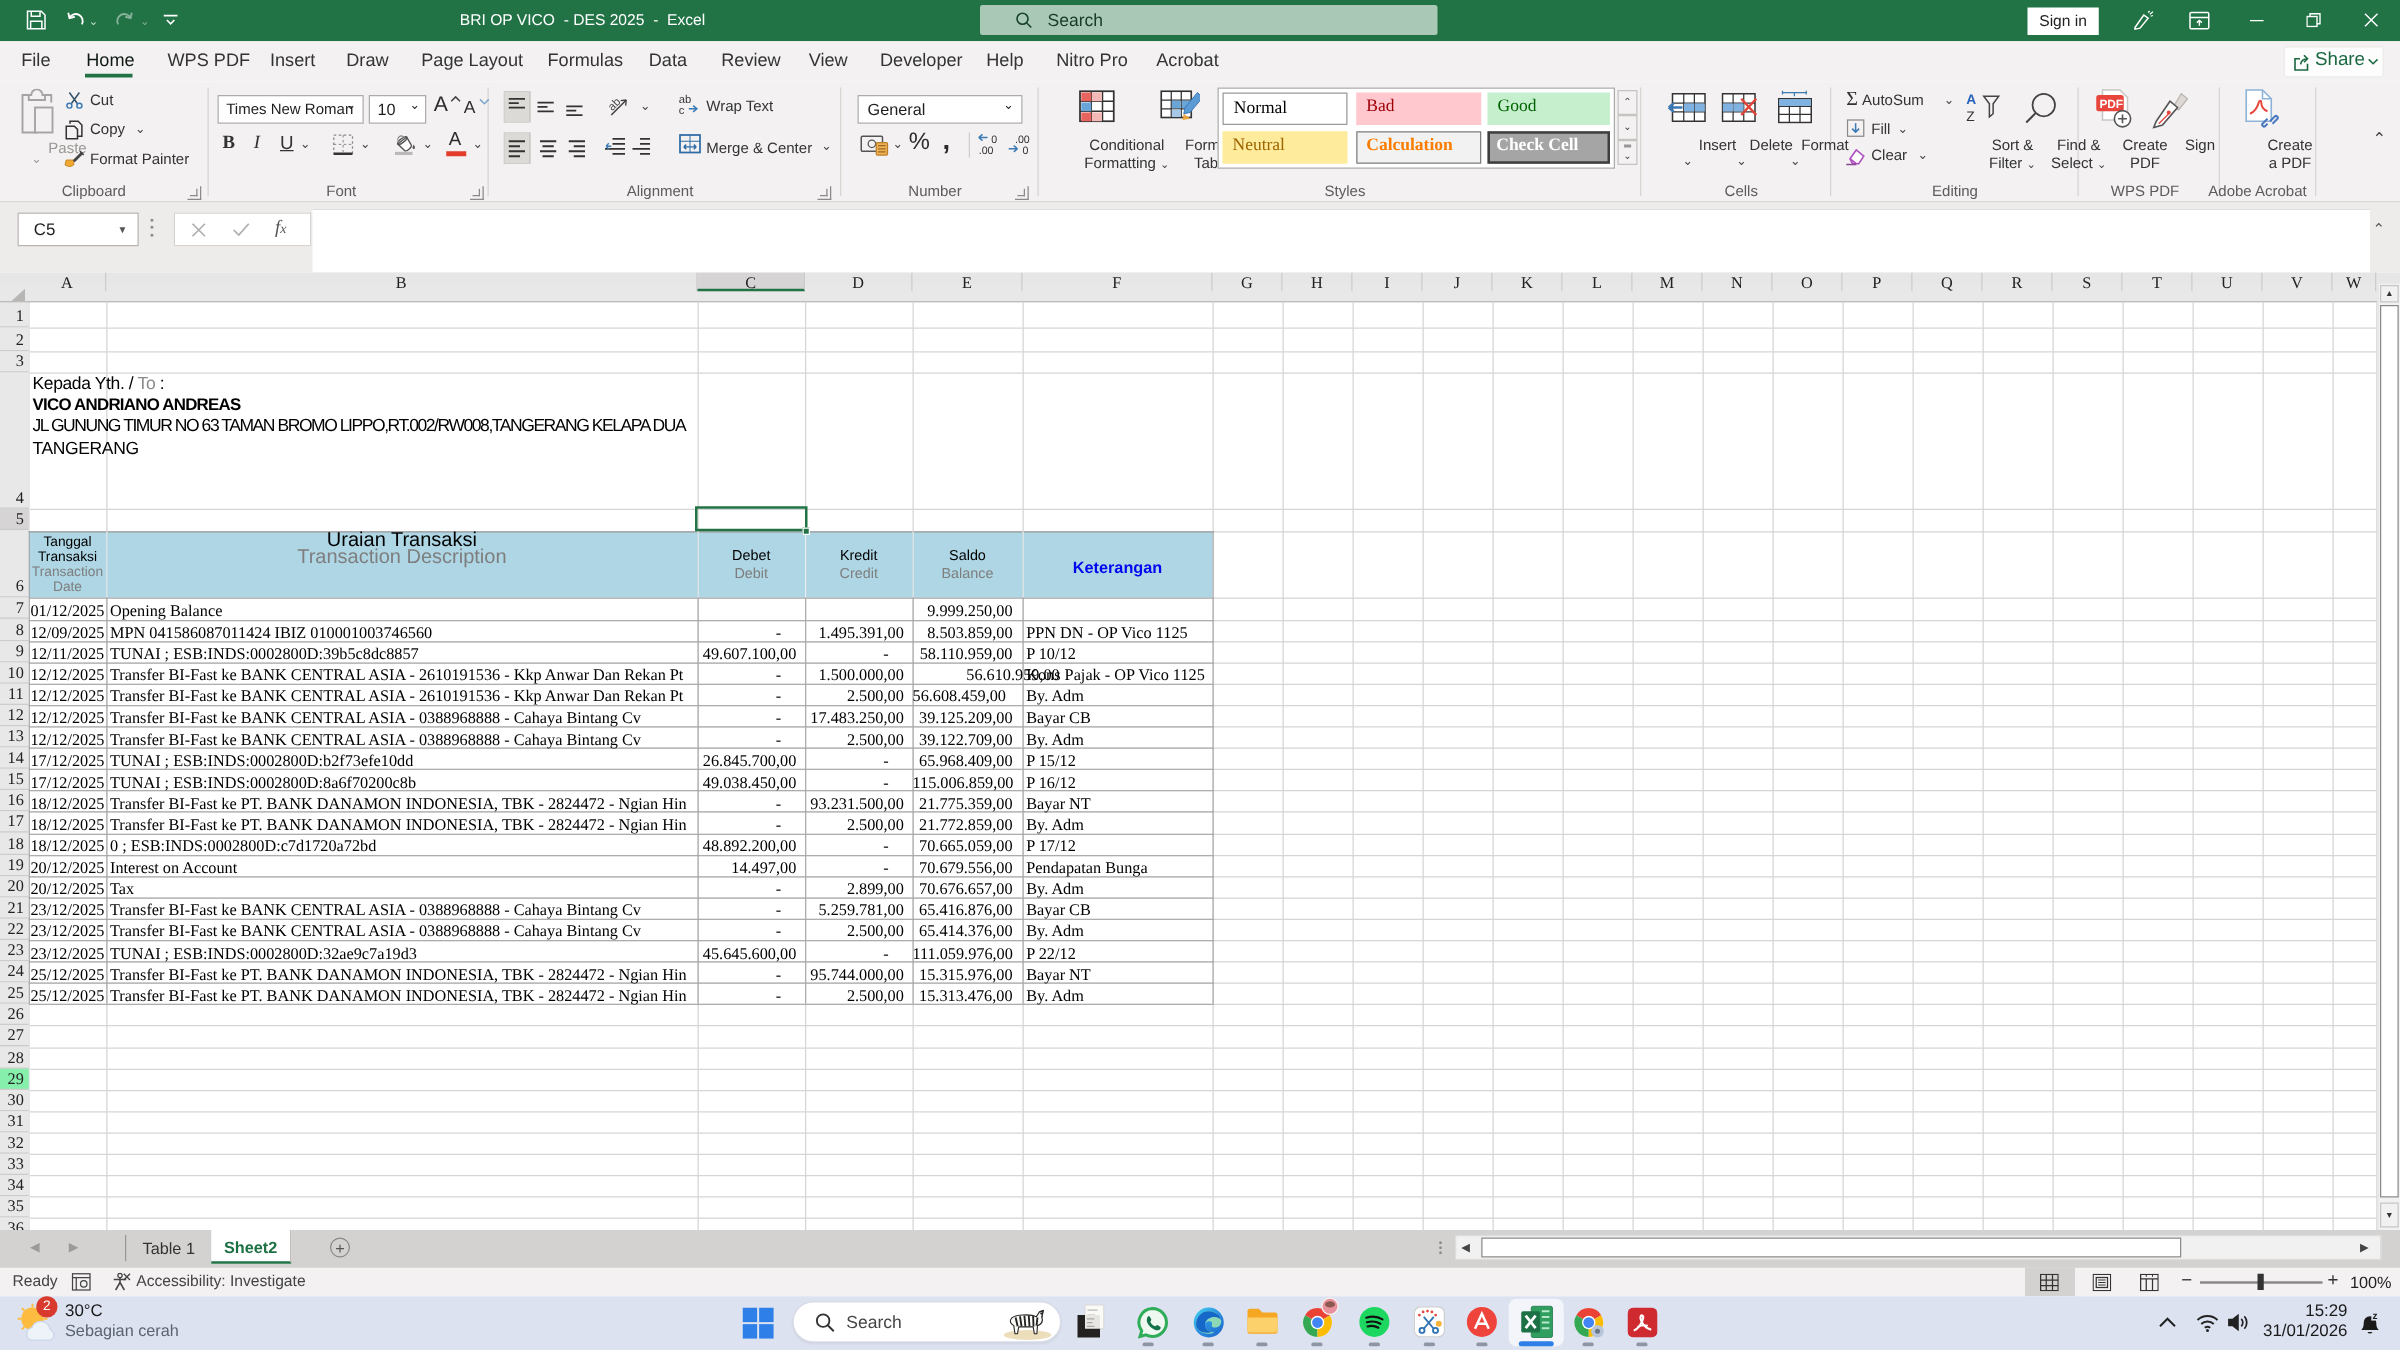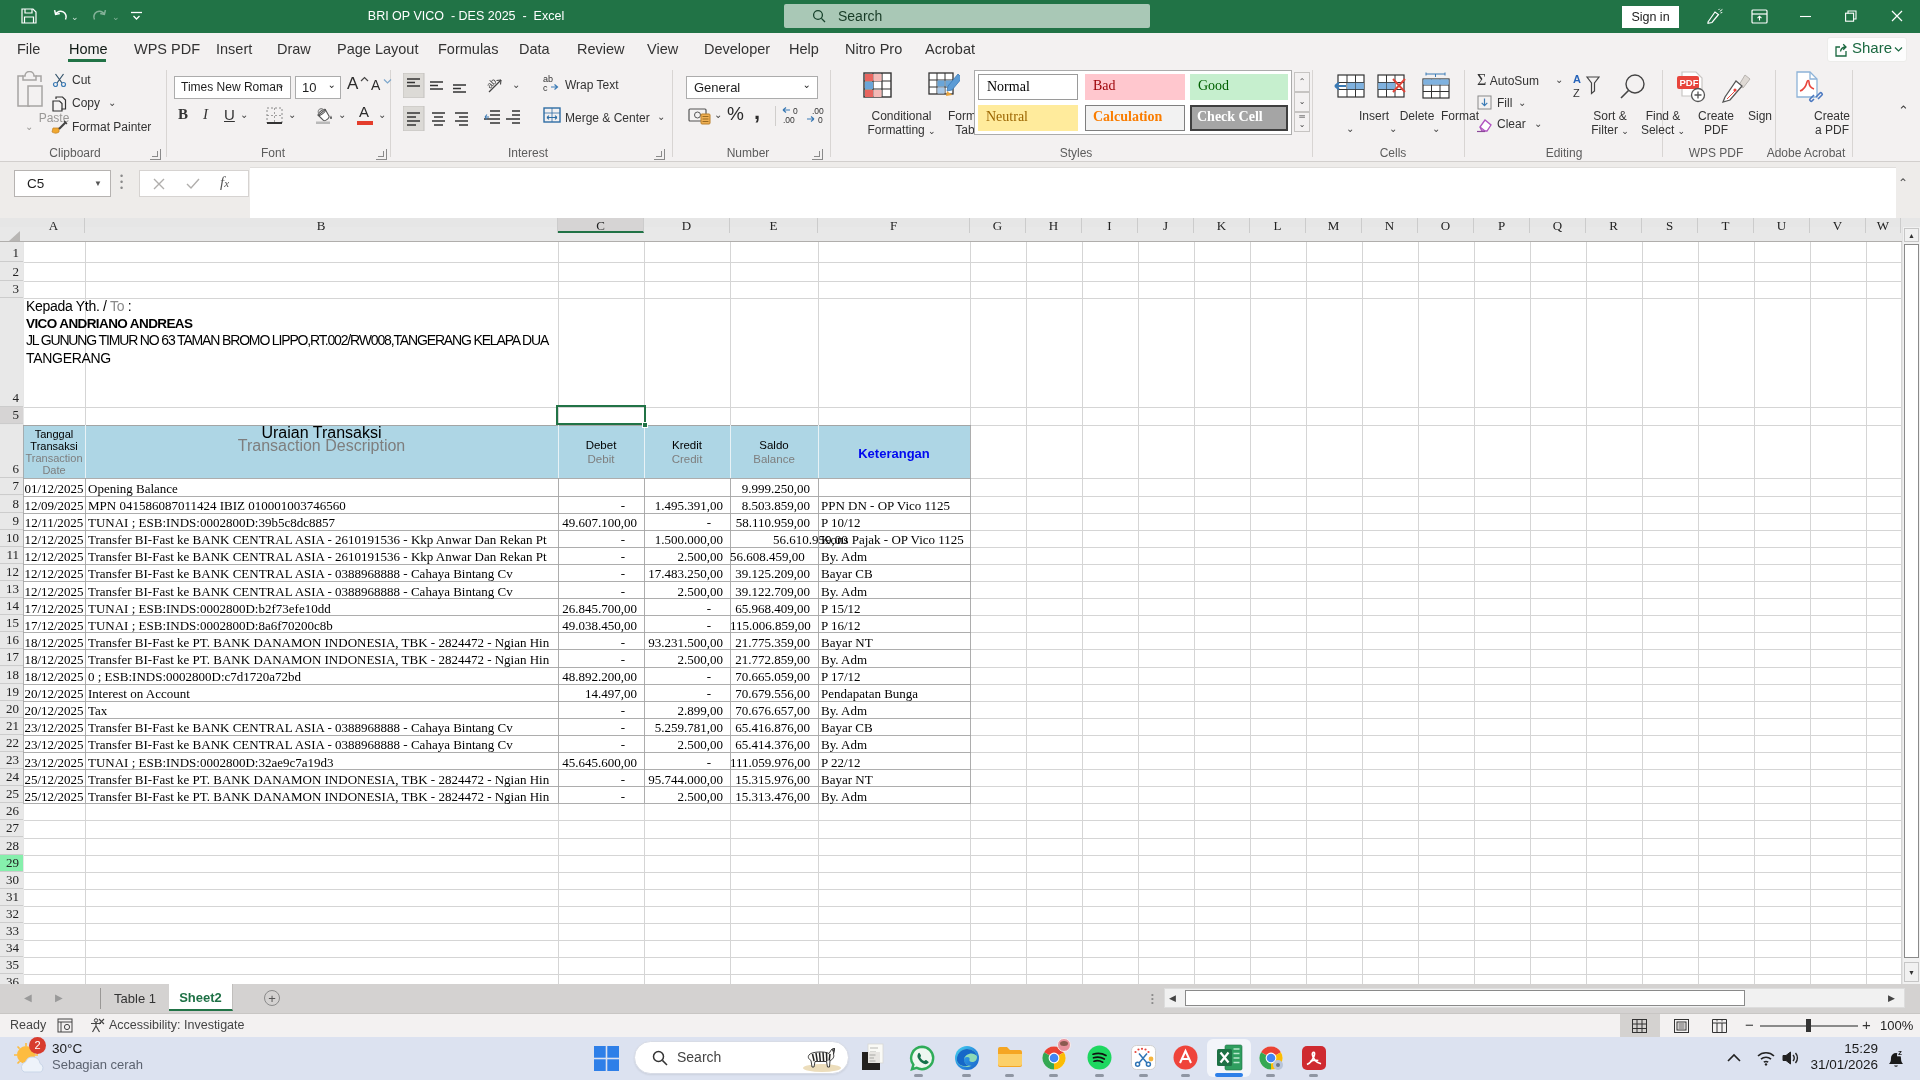--- a/index.html
+++ b/index.html
@@ -240,21 +240,21 @@
           <path d="M30 2 h8 M30 6 h8 M24 10 h14 M30 14 h8"></path>
         </g>
     </svg>
     <svg class="abs" style="left:543px;top:41px" width="18" height="18" viewBox="0 0 18 18" fill="none">
       <rect x="1" y="2" width="16" height="14" stroke="#2e6da4" stroke-width="1.4"></rect>
       <path d="M1 7 h16 M9 2 v14" stroke="#2e6da4" stroke-width="0.8"></path>
       <path d="M4 11.5 h10 m-10 0 l2 -1.8 m-2 1.8 l2 1.8 m8 -1.8 l-2 -1.8 m2 1.8 l-2 1.8" stroke="#2e6da4" stroke-width="1.1"></path>
     </svg>
     <div class="rsmall" style="left:565px;top:46px">Merge &amp; Center</div>
     <span class="abs" style="left:657px;top:46px;font-size:10px;color:#444">⌄</span>
-    <div class="glabel" style="left:478px;width:100px">Interest</div>
+    <div class="glabel" style="left:478px;width:100px">Alignment</div>
     <div class="glaunch" style="left:654px"></div>
 
     <div class="combo" style="left:686px;top:11px;width:132px;height:23px;line-height:21px;padding-left:7px">General<span class="abs" style="right:6px;top:-3px;font-size:10px">⌄</span></div>
     <svg class="abs" style="left:688px;top:41px" width="24" height="20" viewBox="0 0 24 20" fill="none">
       <rect x="1" y="3" width="17" height="12" rx="1" stroke="#555" stroke-width="1.2"></rect>
       <circle cx="9.5" cy="9" r="3" stroke="#555"></circle>
       <rect x="13" y="8" width="9" height="10" rx="1" fill="#f0b054" stroke="#b97f28"></rect>
       <path d="M14.5 10.5 h6 M14.5 13 h6 M14.5 15.5 h6" stroke="#9a6a20" stroke-width="1"></path>
     </svg>
     <span class="abs" style="left:714px;top:44px;font-size:10px;color:#444">⌄</span>

